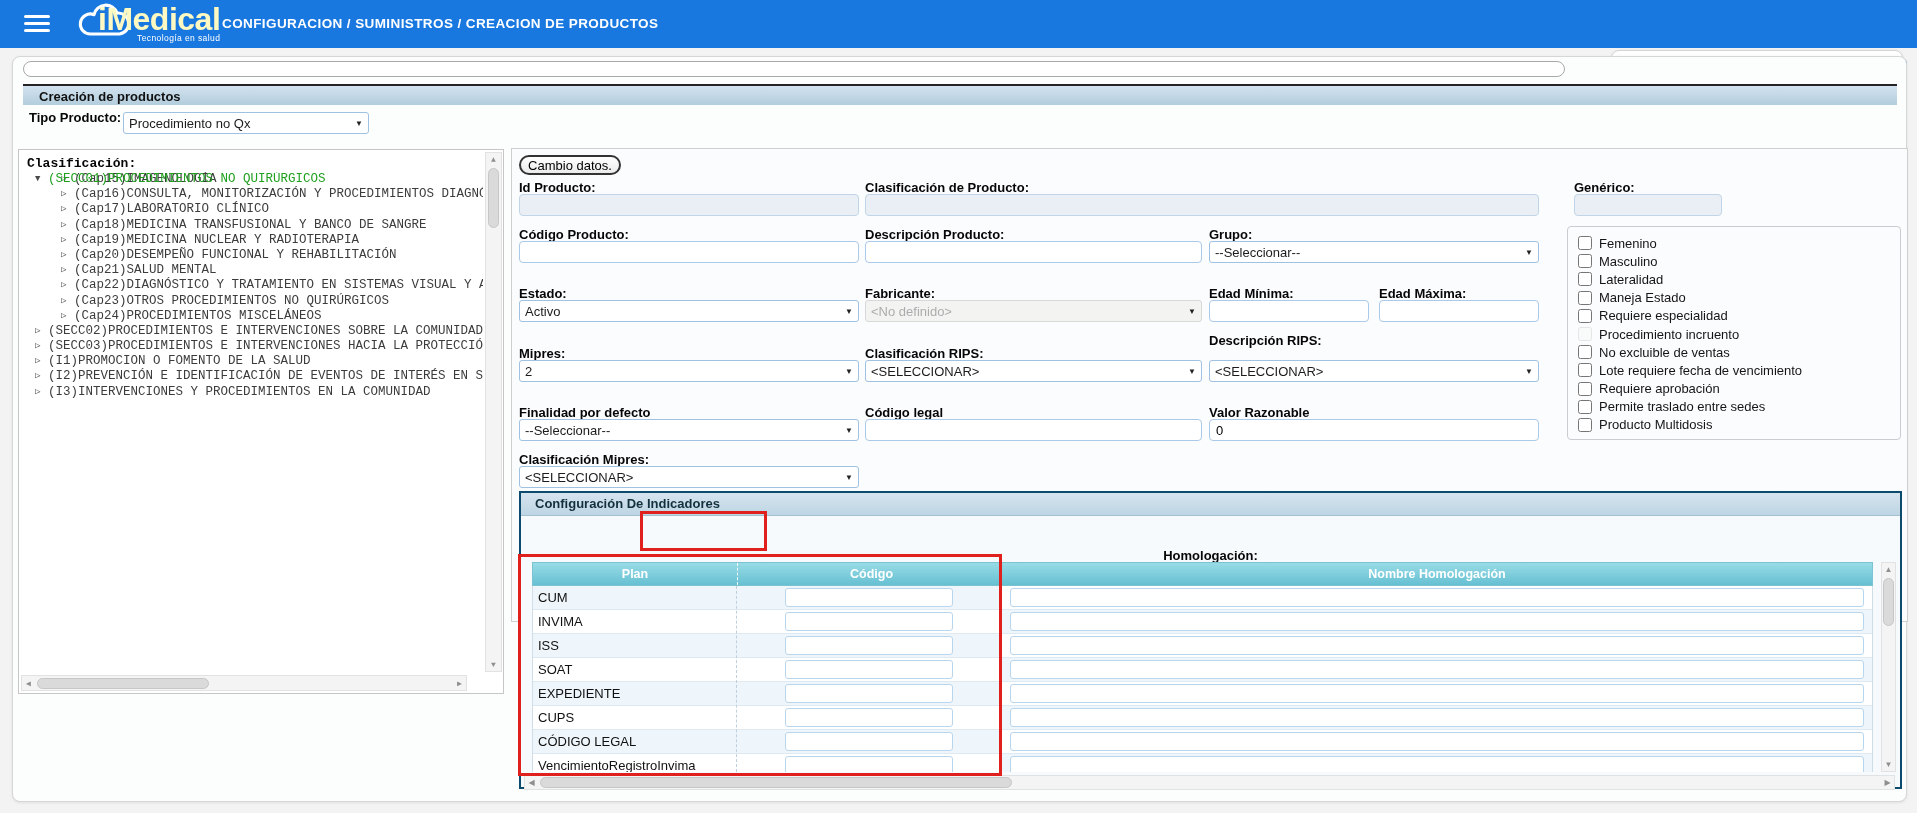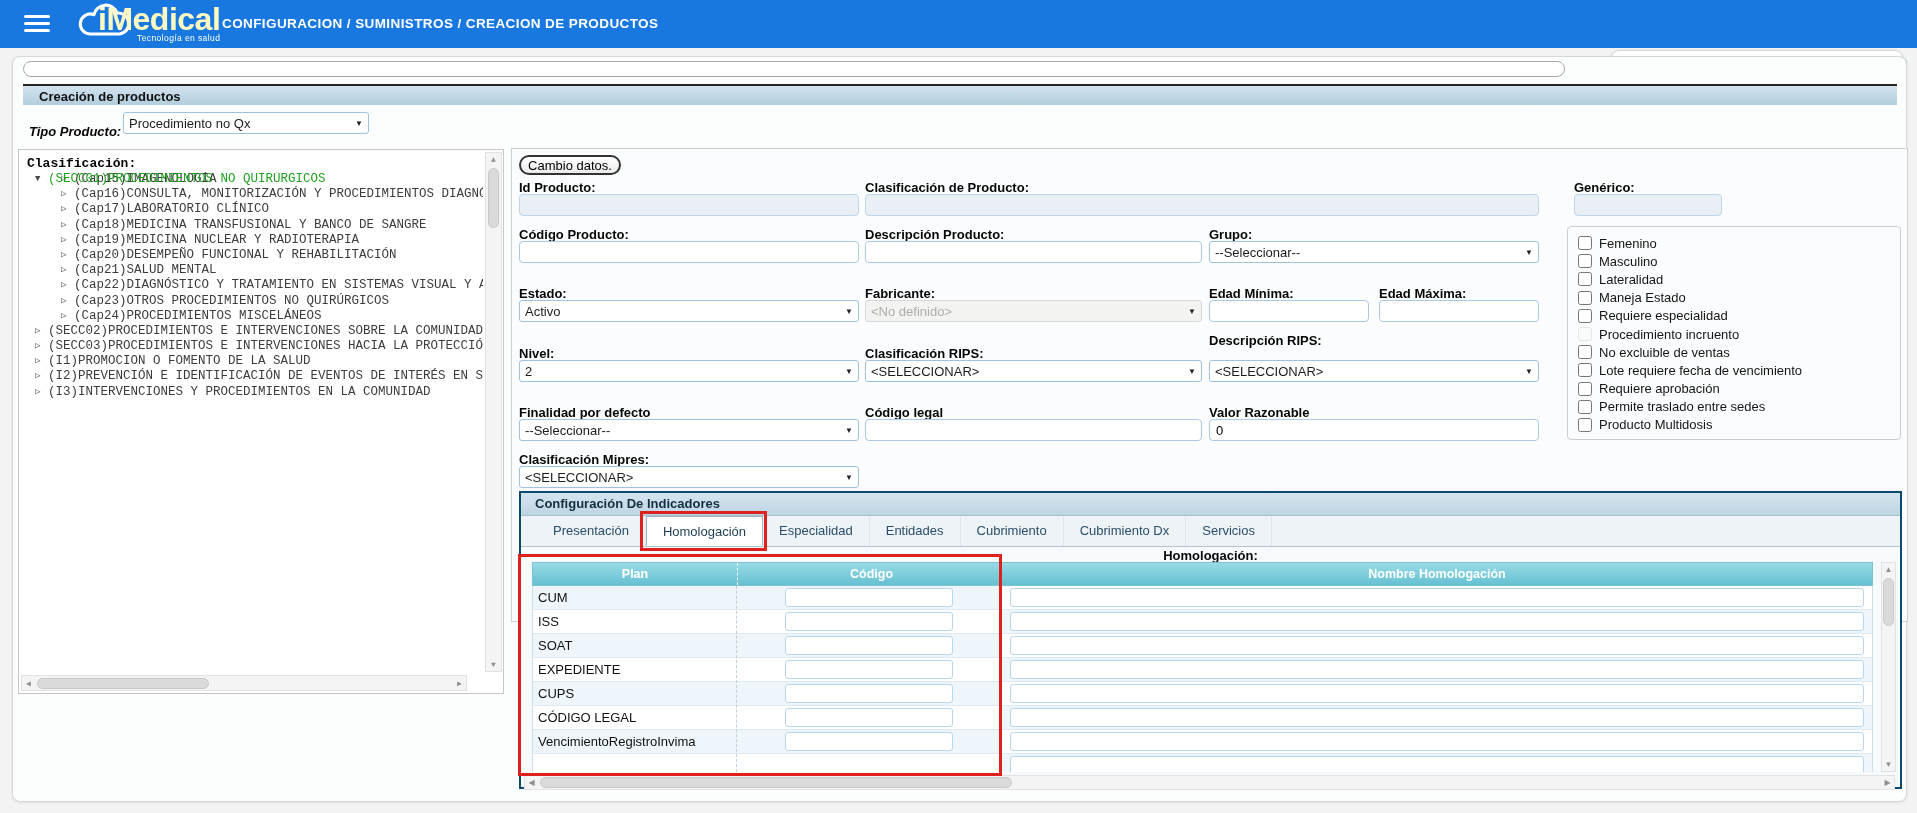--- a/index.html
+++ b/index.html
@@ -139,21 +139,21 @@
       <span class="tb-sep"></span>
       <span class="tbicon i-alert"></span>
       <span class="tb-sep"></span>
       <span class="tbicon i-comment"></span>
     </div>
 
   <div class="card">
     <div class="thinbar"></div>
     <div class="secbar"><span>Creación de productos</span></div>
 
-    <label class="f" style="left:16px;top:67px;font-style:italic;">Tipo Producto:</label>
+    <label class="f" style="left:16px;top:53px;">Tipo Producto:</label>
     <span class="sel" style="left:110px;top:55px;width:246px;">
       <select><option selected="">Procedimiento no Qx</option></select><i class="chev">▼</i>
     </span>
 
     <section class="tree">
       <div class="f tree-label">Clasificación:</div>
       <div class="tree-items" id="tree-items">
           <div class="titem sel" style="padding-left: 12px;"><span class="tw">▼</span><span class="tl">(SECC01)PROCEDIMIENTOS NO QUIRÚRGICOS</span></div>
           <div class="titem" style="padding-left: 38px;"><span class="tw">▷</span><span class="tl">(Cap15)IMAGENOLOGÍA</span></div>
           <div class="titem" style="padding-left: 38px;"><span class="tw">▷</span><span class="tl">(Cap16)CONSULTA, MONITORIZACIÓN Y PROCEDIMIENTOS DIAGNÓSTICOS</span></div>
@@ -210,21 +210,21 @@
       </span>
       <label class="f" style="left:353px;top:137px;">Fabricante:</label>
       <span class="sel dis" style="left:353px;top:151px;width:337px;">
         <select disabled=""><option selected="">&lt;No definido&gt;</option></select><i class="chev">▼</i>
       </span>
       <label class="f" style="left:697px;top:137px;">Edad Mínima:</label>
       <input class="inp" style="left: 697px; top: 151px; width: 160px;" value="">
       <label class="f" style="left:867px;top:137px;">Edad Máxima:</label>
       <input class="inp" style="left: 867px; top: 151px; width: 160px;" value="">
 
-      <label class="f" style="left:7px;top:197px;">Nivel:</label>
+      <label class="f" style="left:7px;top:197px;">Mipres:</label>
       <span class="sel" style="left:7px;top:211px;width:340px;">
         <select><option selected="">2</option></select><i class="chev">▼</i>
       </span>
       <label class="f" style="left:353px;top:197px;">Clasificación RIPS:</label>
       <span class="sel" style="left:353px;top:211px;width:337px;">
         <select><option selected="">&lt;SELECCIONAR&gt;</option></select><i class="chev">▼</i>
       </span>
       <label class="f" style="left:697px;top:184px;">Descripción RIPS:</label>
       <span class="sel" style="left:697px;top:211px;width:330px;">
         <select><option selected="">&lt;SELECCIONAR&gt;</option></select><i class="chev">▼</i>
@@ -286,40 +286,32 @@
             <span class="fl">Permite traslado entre sedes</span>
           </label>
           <label class="flag">
             <input type="checkbox" style="">
             <span class="fl">Producto Multidosis</span>
           </label>
         </div>
 
       <div class="ind">
         <div class="ind-title">Configuración De Indicadores</div>
-        <div class="tabs" id="tabs">
-            <div class="tab">Presentación</div>
-            <div class="tab active">Homologación</div>
-            <div class="tab">Especialidad</div>
-            <div class="tab">Entidades</div>
-            <div class="tab">Cubrimiento</div>
-            <div class="tab">Cubrimiento Dx</div>
-            <div class="tab">Servicios</div>
-          </div>
         <div class="ind-content">
           <div class="homolabel">Homologación:</div>
 
           <div class="tbl-left">
             <div class="th">
               <span class="h1">Plan</span>
               <span class="h2">Código</span>
             </div>
             <div class="rows" id="rows-left">
               <div class="colsep"></div>
             <div class="trow"><span class="pl">CUM</span><input style=""></div>
+                <div class="trow"><span class="pl">INVIMA</span><input style=""></div>
                 <div class="trow"><span class="pl">ISS</span><input style=""></div>
                 <div class="trow"><span class="pl">SOAT</span><input style=""></div>
                 <div class="trow"><span class="pl">EXPEDIENTE</span><input style=""></div>
                 <div class="trow"><span class="pl">CUPS</span><input style=""></div>
                 <div class="trow"><span class="pl">CÓDIGO LEGAL</span><input style=""></div>
                 <div class="trow"><span class="pl">VencimientoRegistroInvima</span><input style=""></div>
               </div>
           </div>
 
           <div class="tbl-right">

